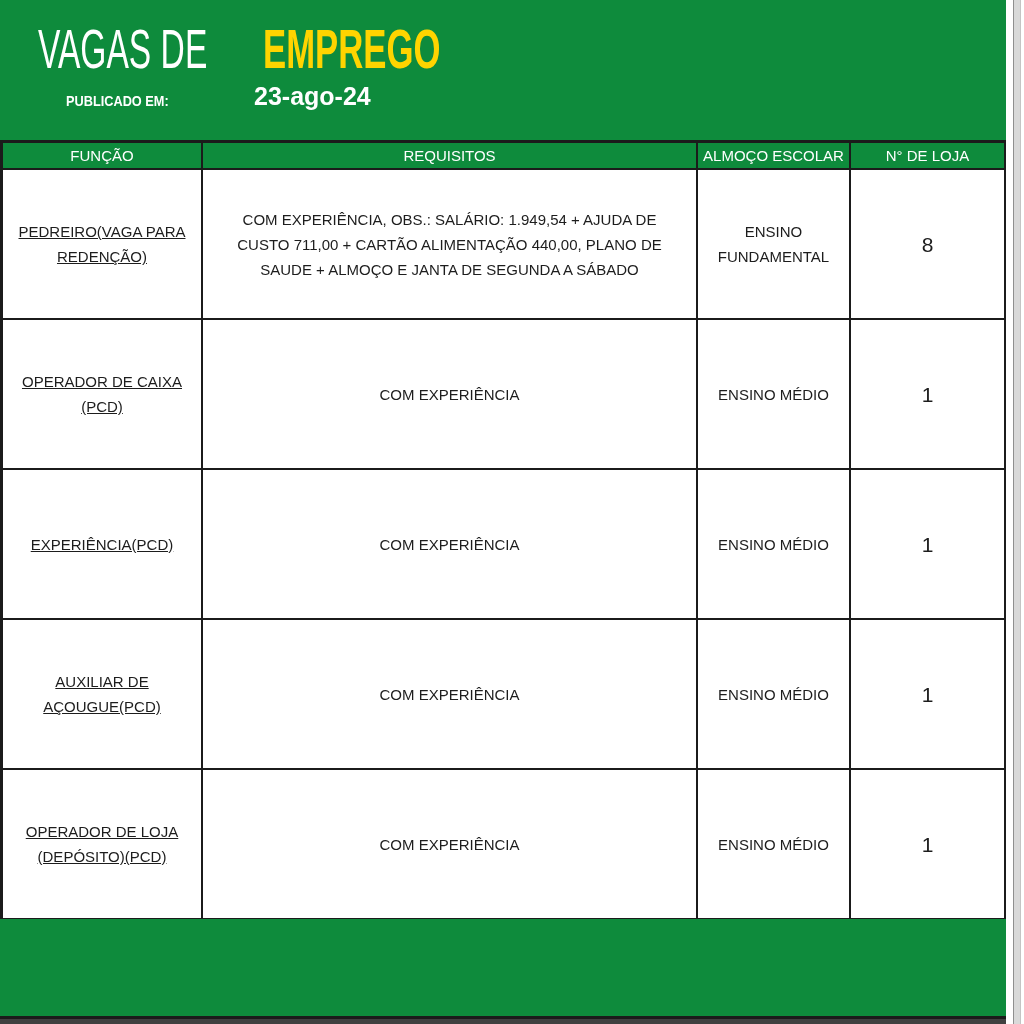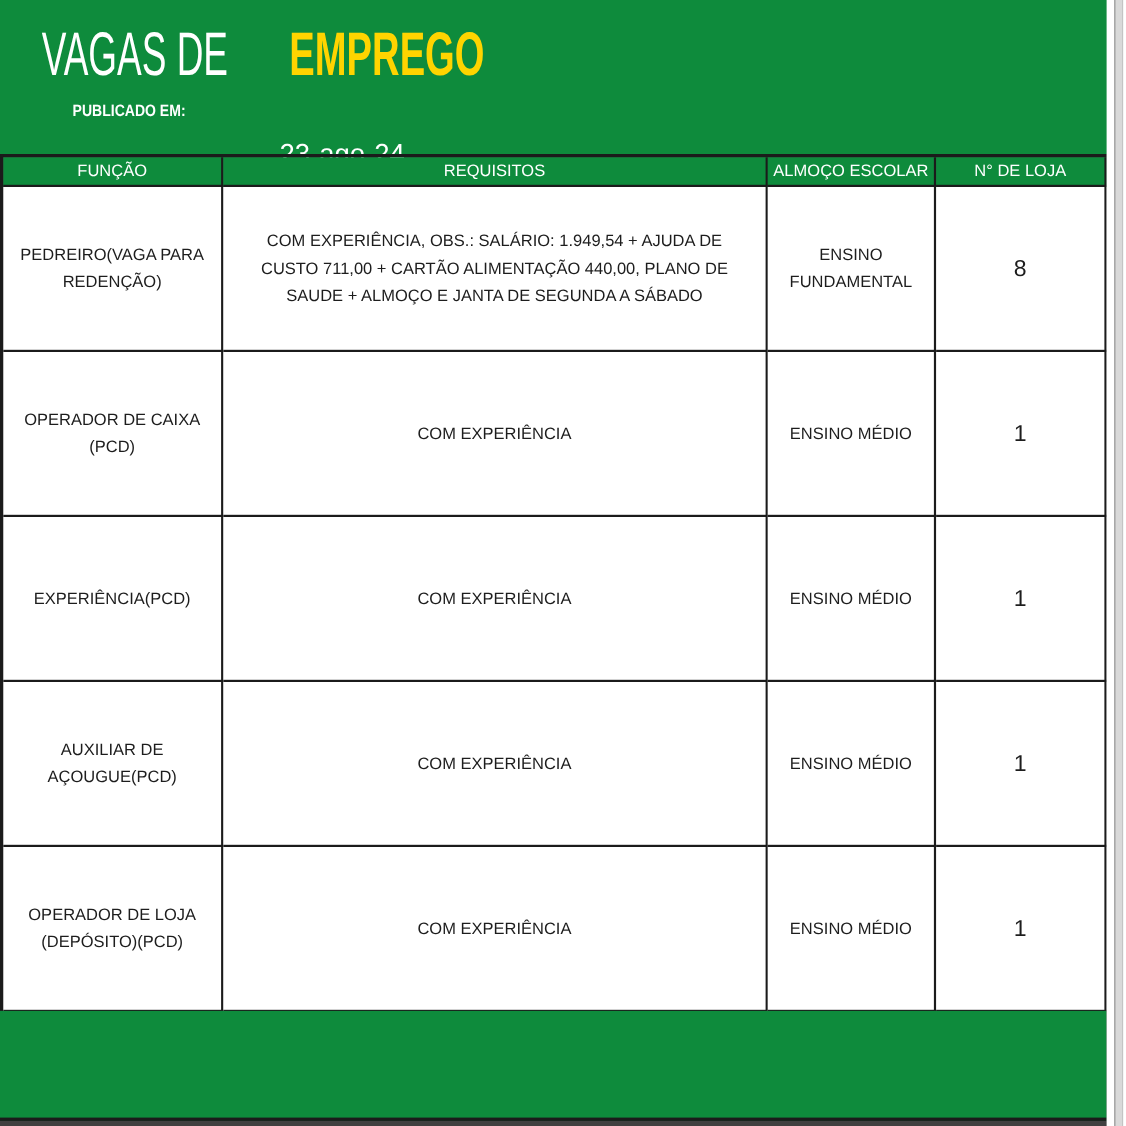--- a/index.html
+++ b/index.html
@@ -35,23 +35,22 @@
     white-space:nowrap;
   }
   .pub-label{
     position:absolute;left:66px;top:92px;
     font-size:15px;color:#fff;font-weight:700;
     transform:scaleX(0.85);transform-origin:left top;
     white-space:nowrap;
   }
   .pub-date{
     position:absolute;left:254px;top:82px;
-    font-size:25px;color:#fff;font-weight:400;
+    font-size:25px;color:#fff;font-weight:700;
     white-space:nowrap;
-    margin-top:44px;
   }
   
   .jobs-table{
     position:absolute;left:0;top:140px;
     width:1006px;
     border-top:3px solid var(--border);
     border-left:3px solid var(--border);
     box-sizing:border-box;
   }
   .trow{
@@ -74,21 +73,21 @@
     background:var(--green);
     color:#fff;
     height:27px;
     padding:0 4px;
     font-size:15px;
     line-height:15px;
     text-align:center;
   }
   .body-row .cell{height:150px;}
   .cell.vagas{font-size:21px;}
-  .cell.funcao{padding:8px 8px;}
+  .cell.funcao{padding:8px 8px;text-decoration:underline;}
   
   .footer-bar{
     position:absolute;left:0;top:919px;
     width:1006px;height:97px;
     background:var(--green);
     border-bottom:3px solid var(--border);
     box-sizing:content-box;
   }
   
   .right-edge{

